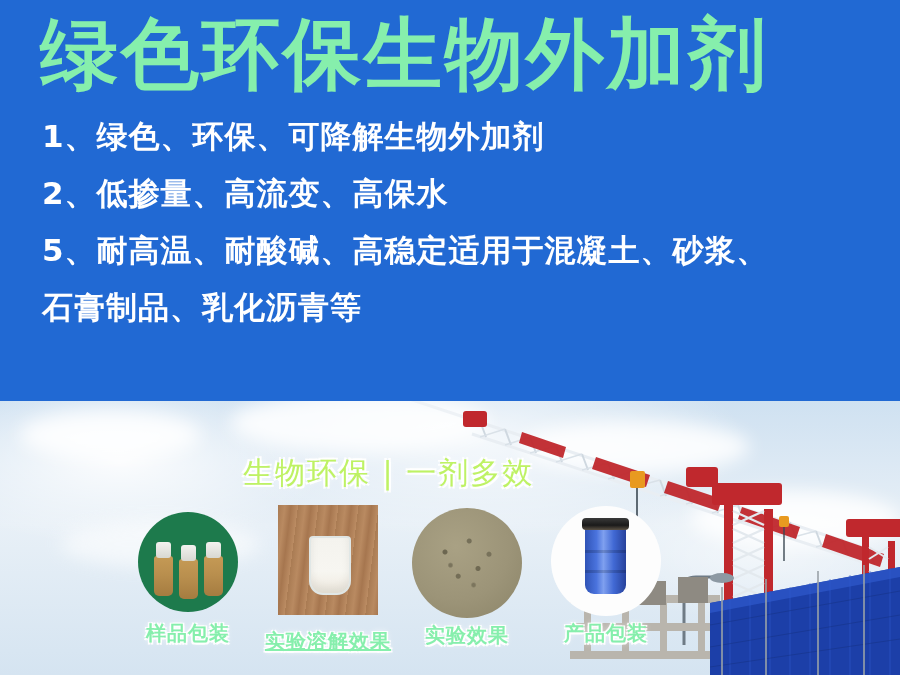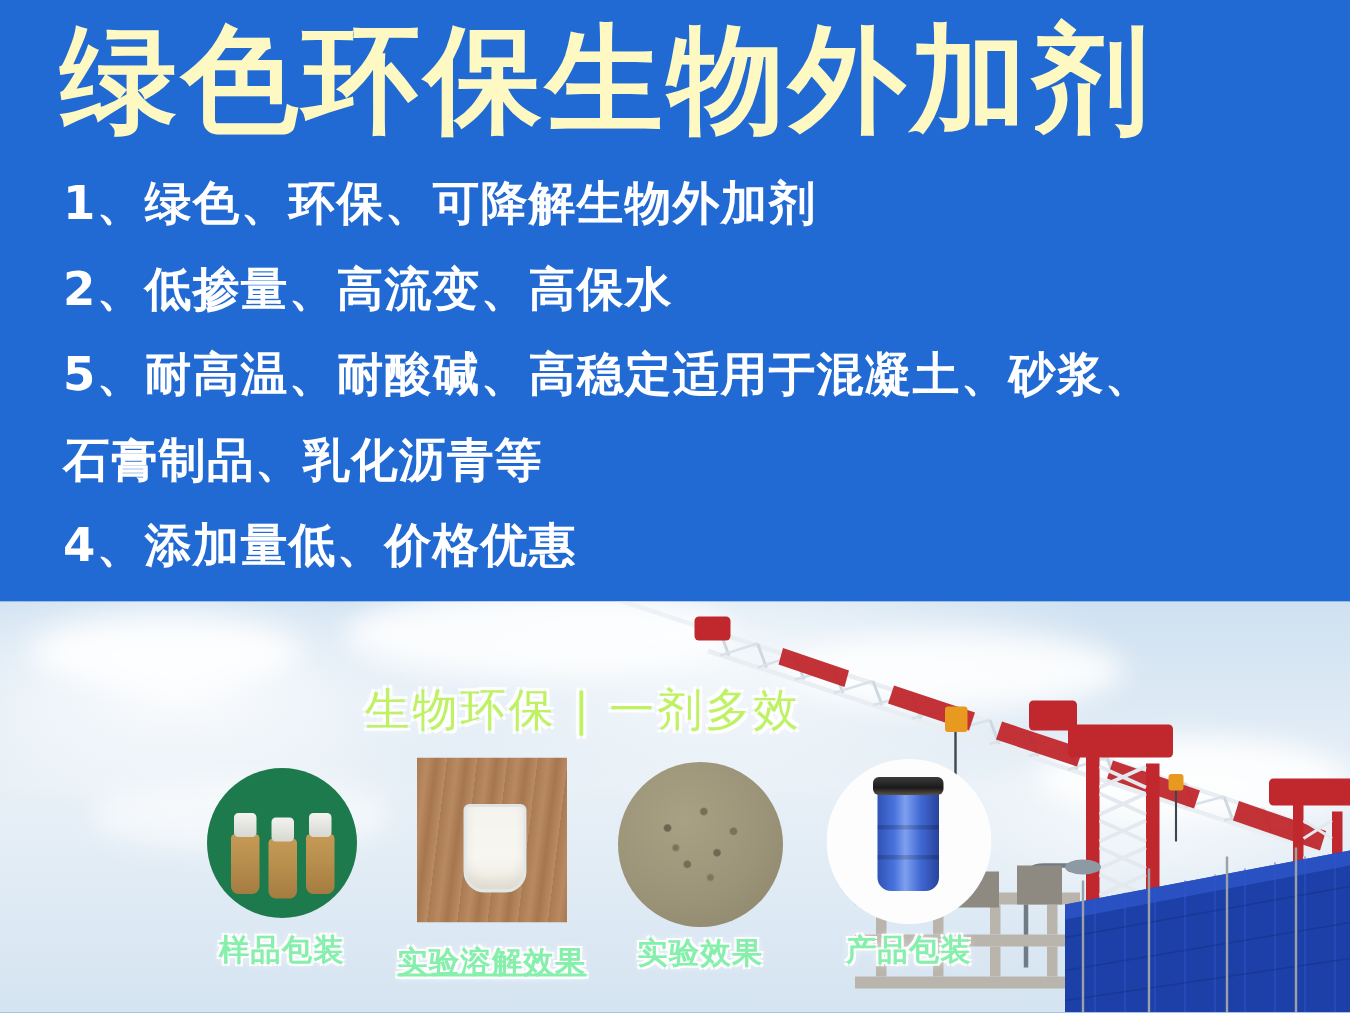--- a/index.html
+++ b/index.html
@@ -28,21 +28,21 @@
     background: #2169d3;
     overflow: hidden;
   }
   .poster-title {
     position: absolute;
     left: 40px;
     top: 8px;
     font-size: 78px;
     line-height: 92px;
     font-weight: 700;
-    color: #fef9c3;
+    color: #86efac;
     letter-spacing: 3px;
     white-space: nowrap;
     font-family: "DejaVu Sans", "Liberation Sans", sans-serif;
   }
   .feature-list {
     position: absolute;
     left: 42px;
     top: 108px;
     width: 830px;
   }
@@ -185,21 +185,20 @@
 
   <div class="top-panel">
 
     <div class="poster-title">绿色环保生物外加剂</div>
 
     <div class="feature-list">
       <div class="feature-line">1、绿色、环保、可降解生物外加剂</div>
       <div class="feature-line">2、低掺量、高流变、高保水</div>
       <div class="feature-line">5、耐高温、耐酸碱、高稳定适用于混凝土、砂浆、</div>
       <div class="feature-line">石膏制品、乳化沥青等</div>
-      <div class="feature-line">4、添加量低、价格优惠</div>
     </div>
   </div>
 
   <div class="photo-panel">
     <div class="sky-blue-wash"></div>
 
     <div class="cloud" style="left:20px;  top:10px;  width:180px; height:48px;"></div>
     <div class="cloud" style="left:230px; top:-8px;  width:260px; height:60px;"></div>
     <div class="cloud" style="left:520px; top:20px;  width:230px; height:52px;"></div>
     <div class="cloud" style="left:690px; top:90px;  width:210px; height:56px;"></div>

